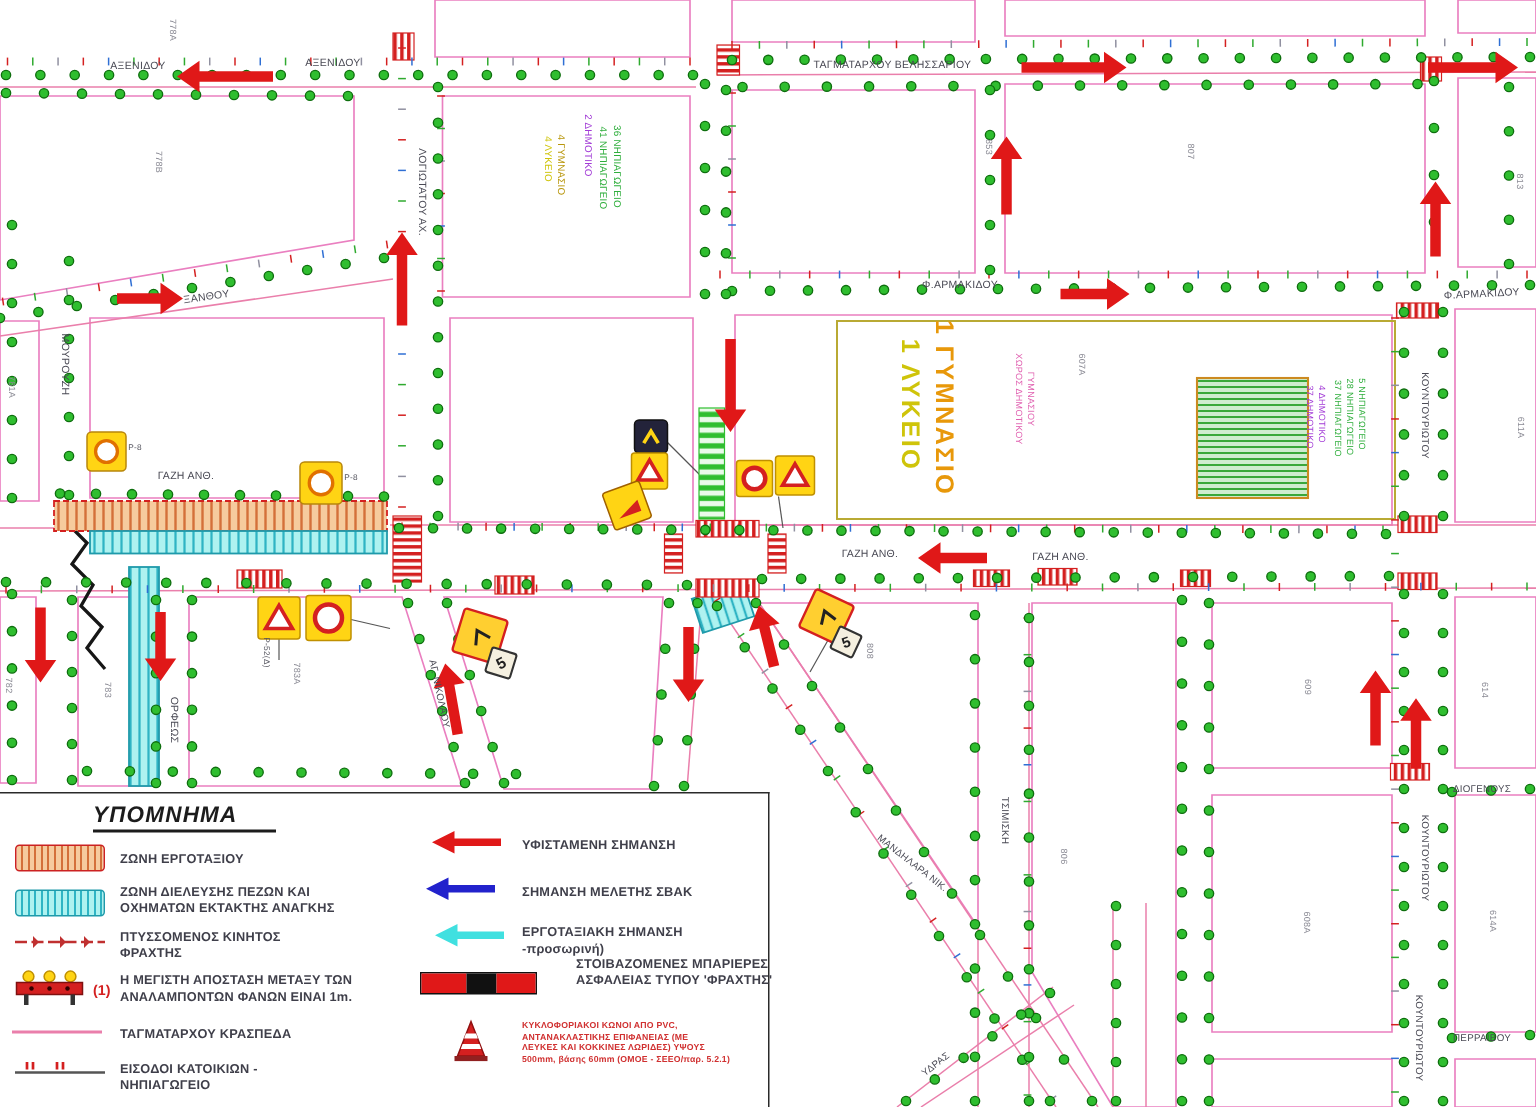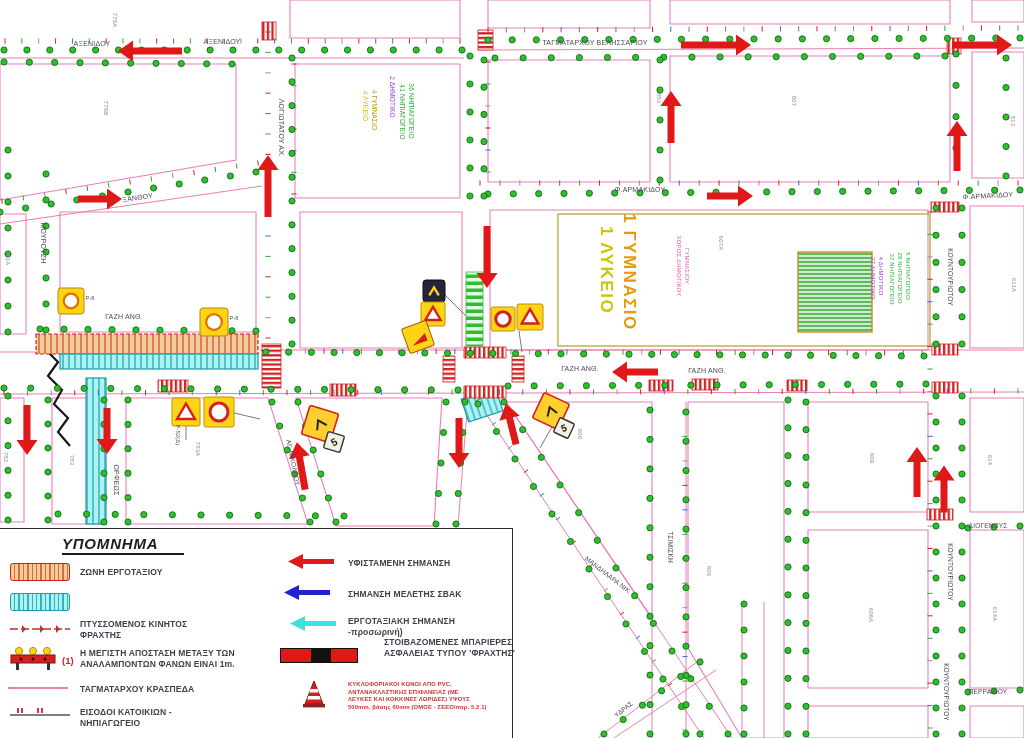--- a/index.html
+++ b/index.html
@@ -965,20 +965,24 @@
     <div class="li" style="left:10px;top:34px;">
       <span class="zone-chip zone-work"></span>
     </div>
     <div class="li" style="left:80px;top:38px;">
       <span class="lt">ΖΩΝΗ  ΕΡΓΟΤΑΞΙΟΥ</span>
     </div>
 
     <div class="li" style="left:10px;top:64px;">
       <span class="zone-chip zone-ped"></span>
     </div>
+    <div class="li" style="left:80px;top:60px;">
+      <span class="lt">ΖΩΝΗ  ΔΙΕΛΕΥΣΗΣ ΠΕΖΩΝ ΚΑΙ</span>
+      <span class="lt">ΟΧΗΜΑΤΩΝ ΕΚΤΑΚΤΗΣ ΑΝΑΓΚΗΣ</span>
+    </div>
 
     <div class="li" style="left:8px;top:92px;">
       <svg width="64" height="12">
         <line x1="2" y1="6" x2="62" y2="6" stroke="#c03030" stroke-width="1.6" stroke-dasharray="8,3"></line>
         <path d="M14,2 L18,6 L14,10 Z M32,2 L36,6 L32,10 Z M48,2 L52,6 L48,10 Z" fill="#c03030"></path>
       </svg>
     </div>
     <div class="li" style="left:80px;top:90px;">
       <span class="lt">ΠΤΥΣΣΟΜΕΝΟΣ ΚΙΝΗΤΟΣ</span>
       <span class="lt">ΦΡΑΧΤΗΣ</span>

